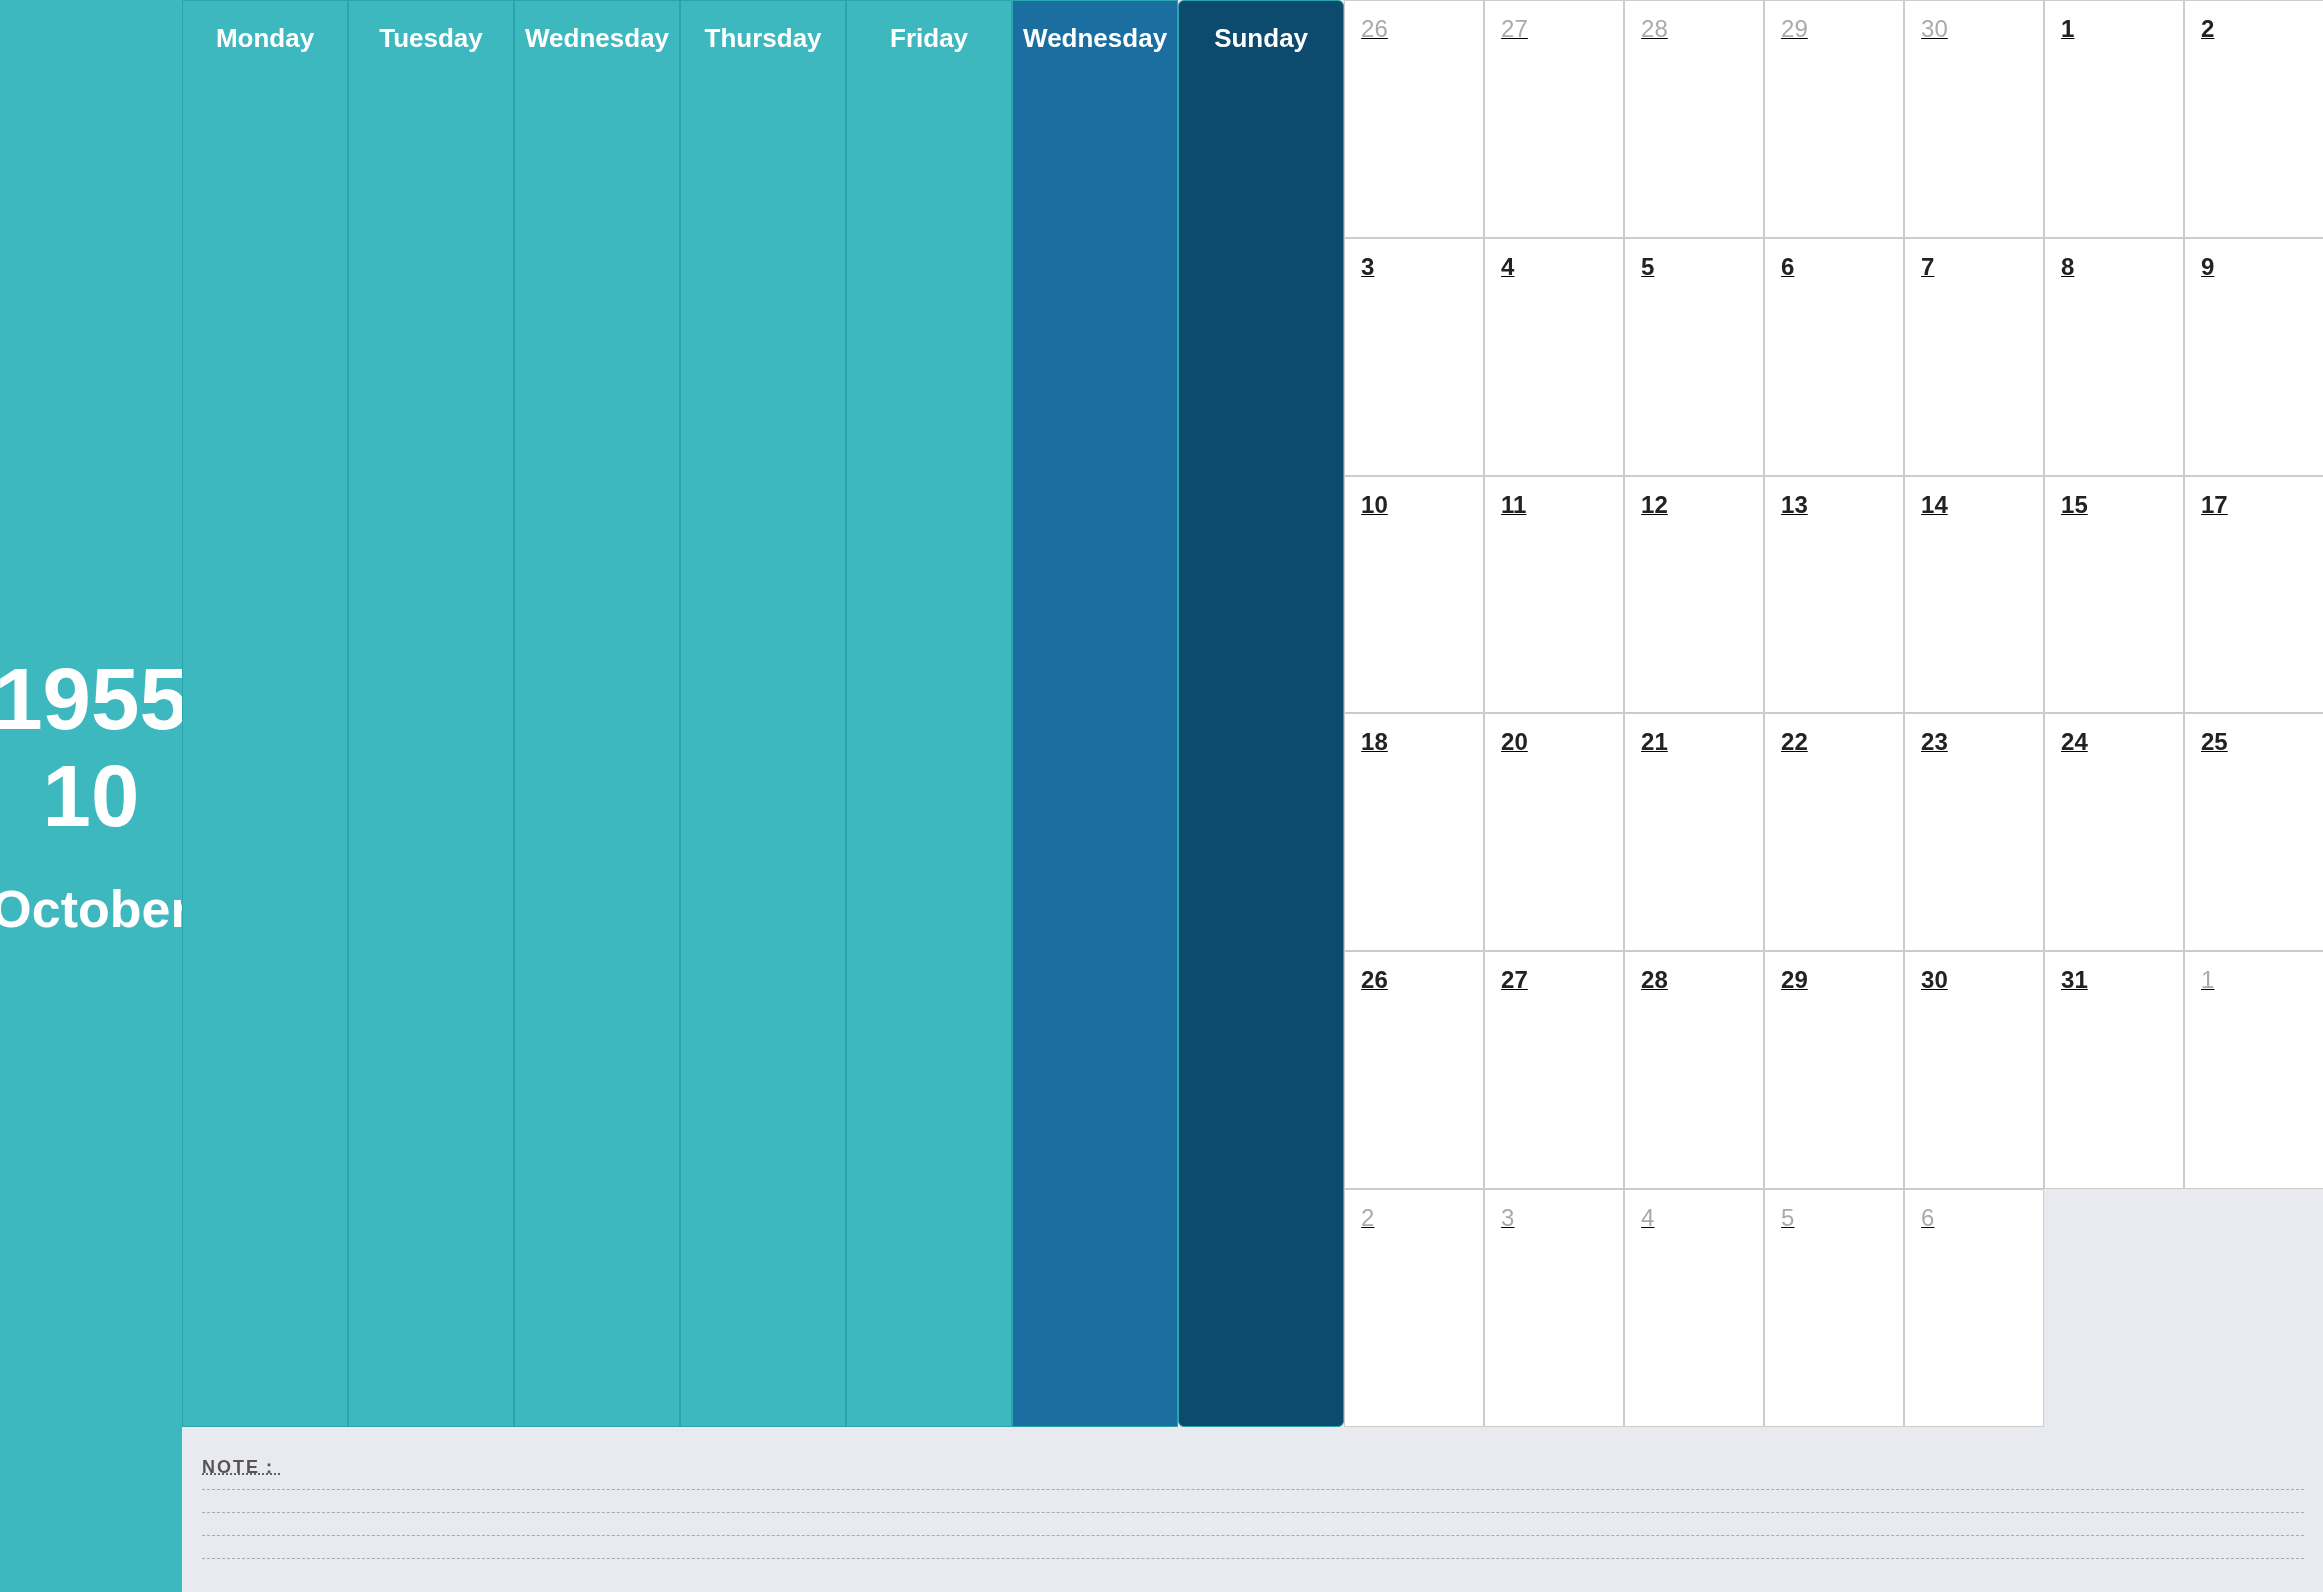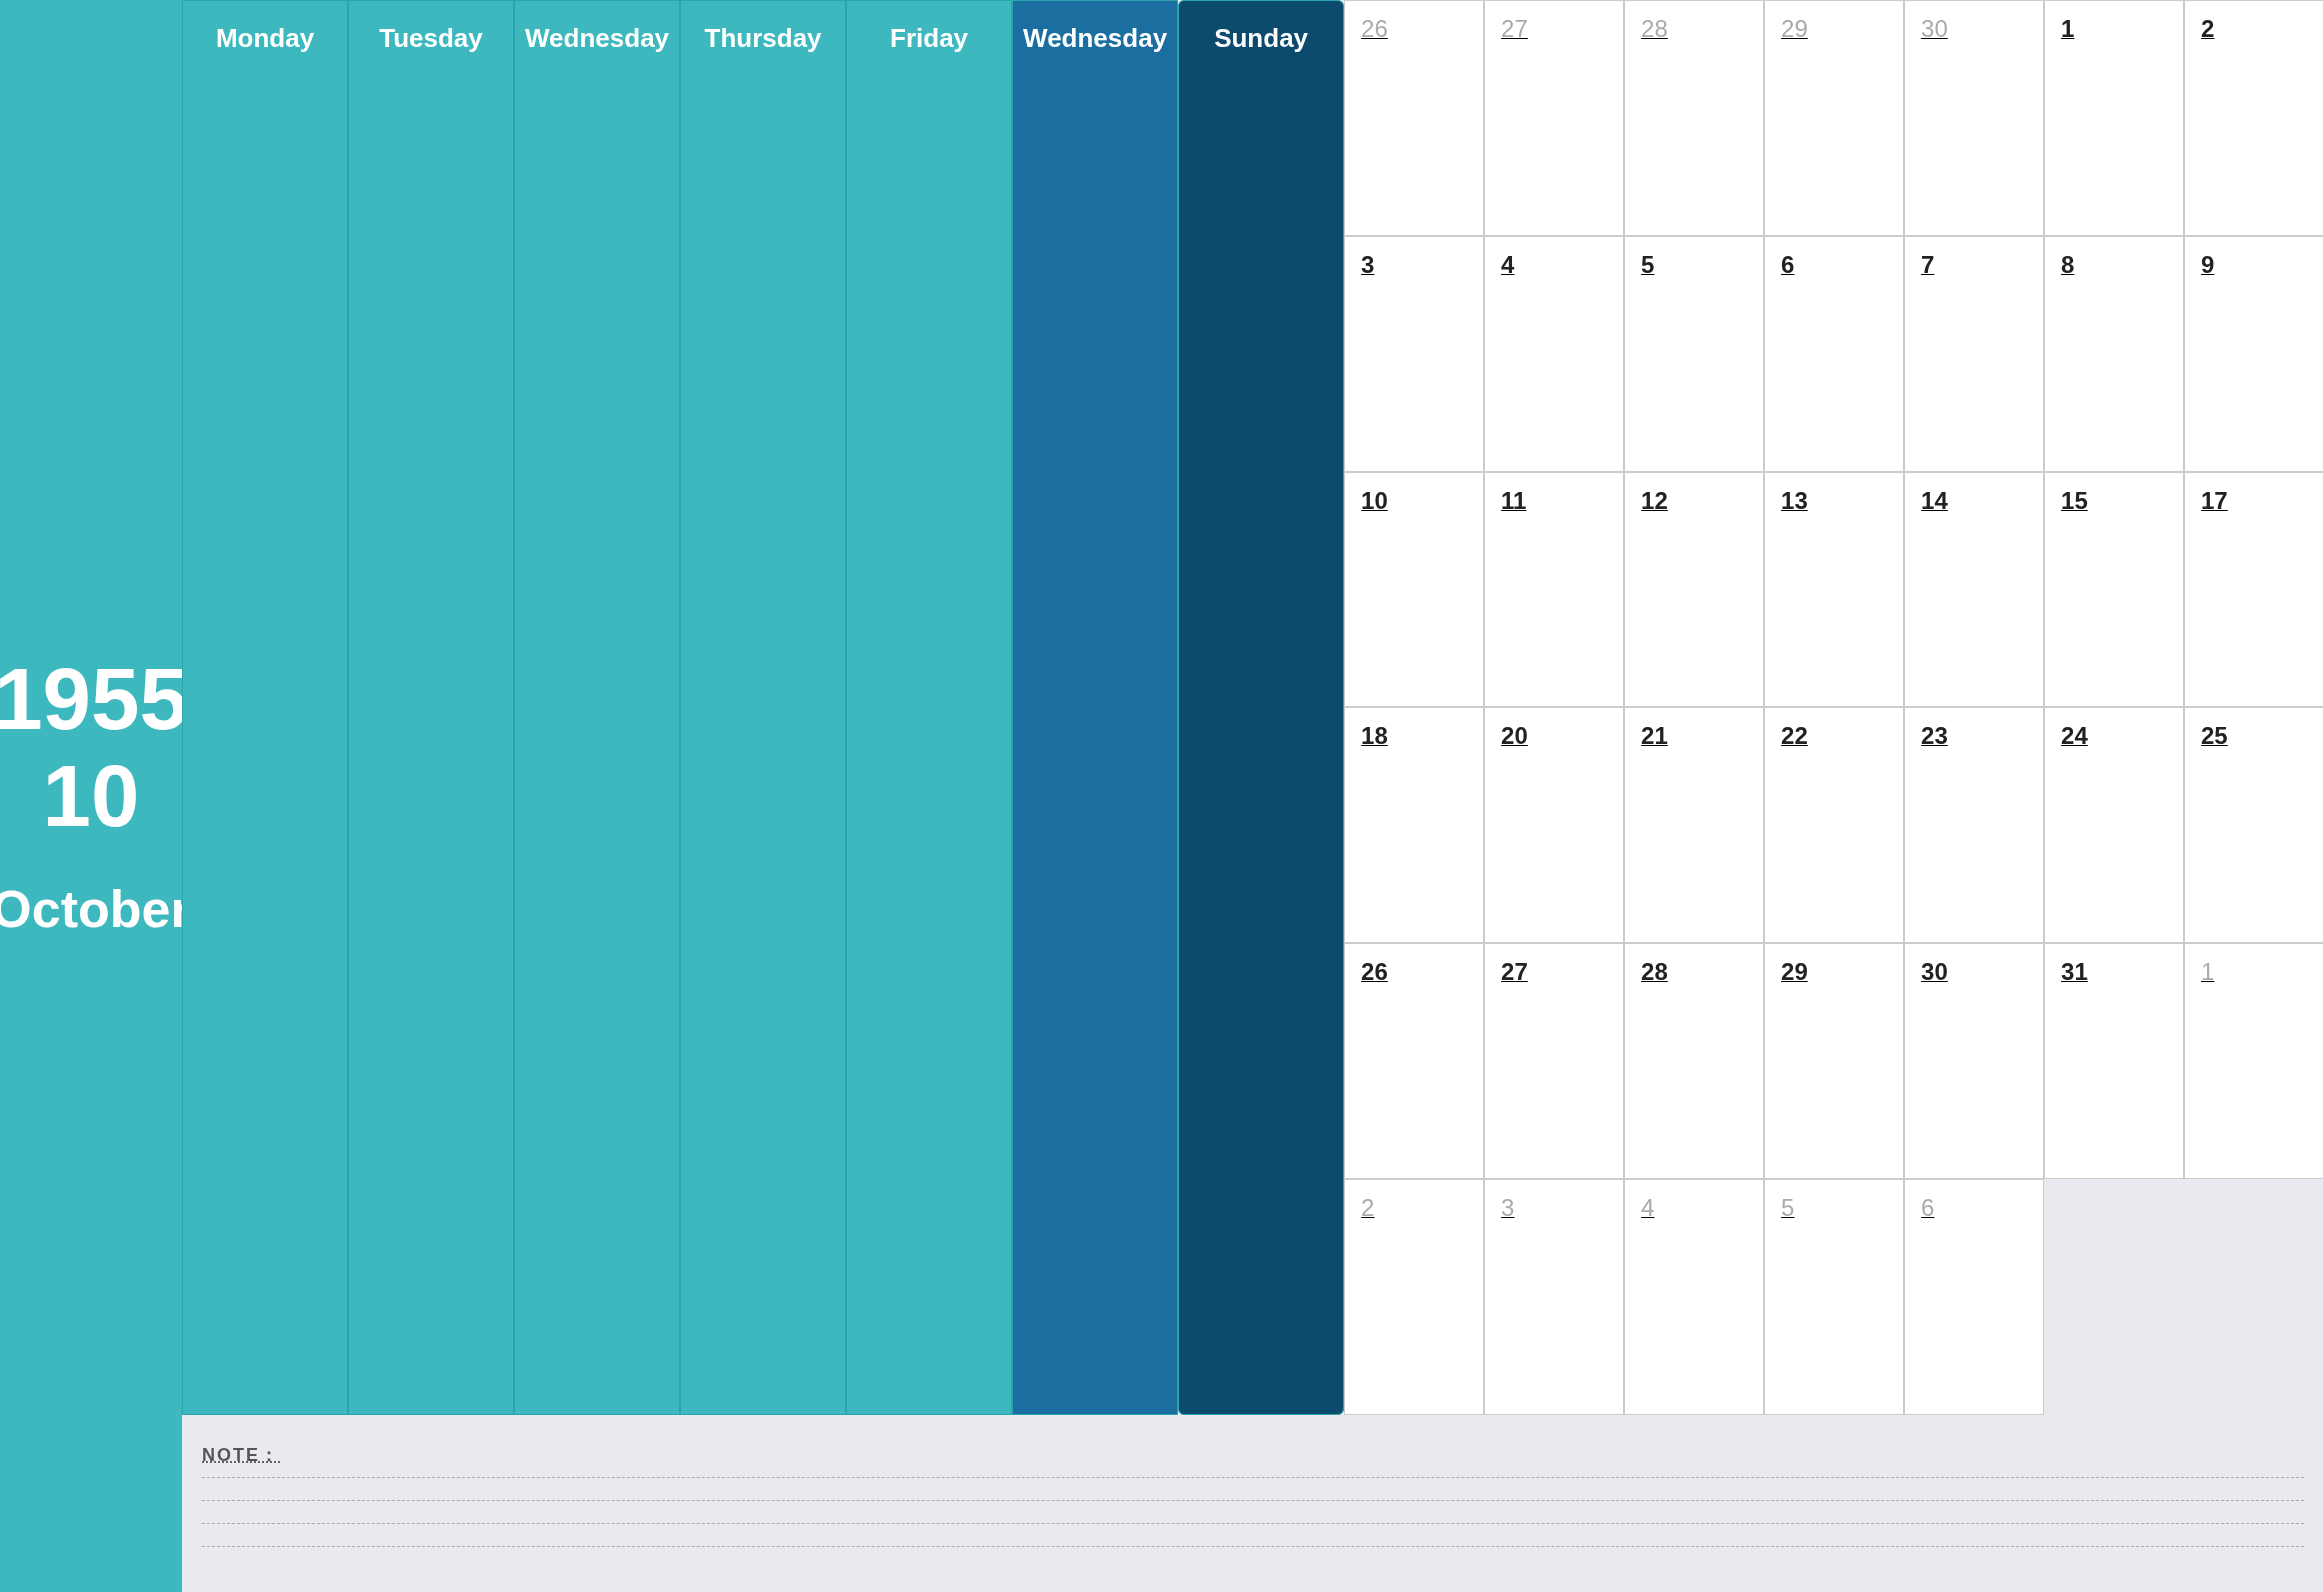--- a/index.html
+++ b/index.html
@@ -95,21 +95,21 @@
     .day-num {
       font-size: 24px;
       font-weight: bold;
       color: #222;
     }
     .day-num.other {
       color: #aaa;
       font-weight: normal;
     }
     .notes-section {
-      padding: 28px 20px 24px 20px;
+      padding: 28px 20px 12px 20px;
       background: #e8eaf0;
     }
     .note-label {
       font-size: 18px;
       font-weight: bold;
       color: #555;
       letter-spacing: 2px;
       margin-bottom: 10px;
       text-decoration: underline;
       text-decoration-style: dotted;

